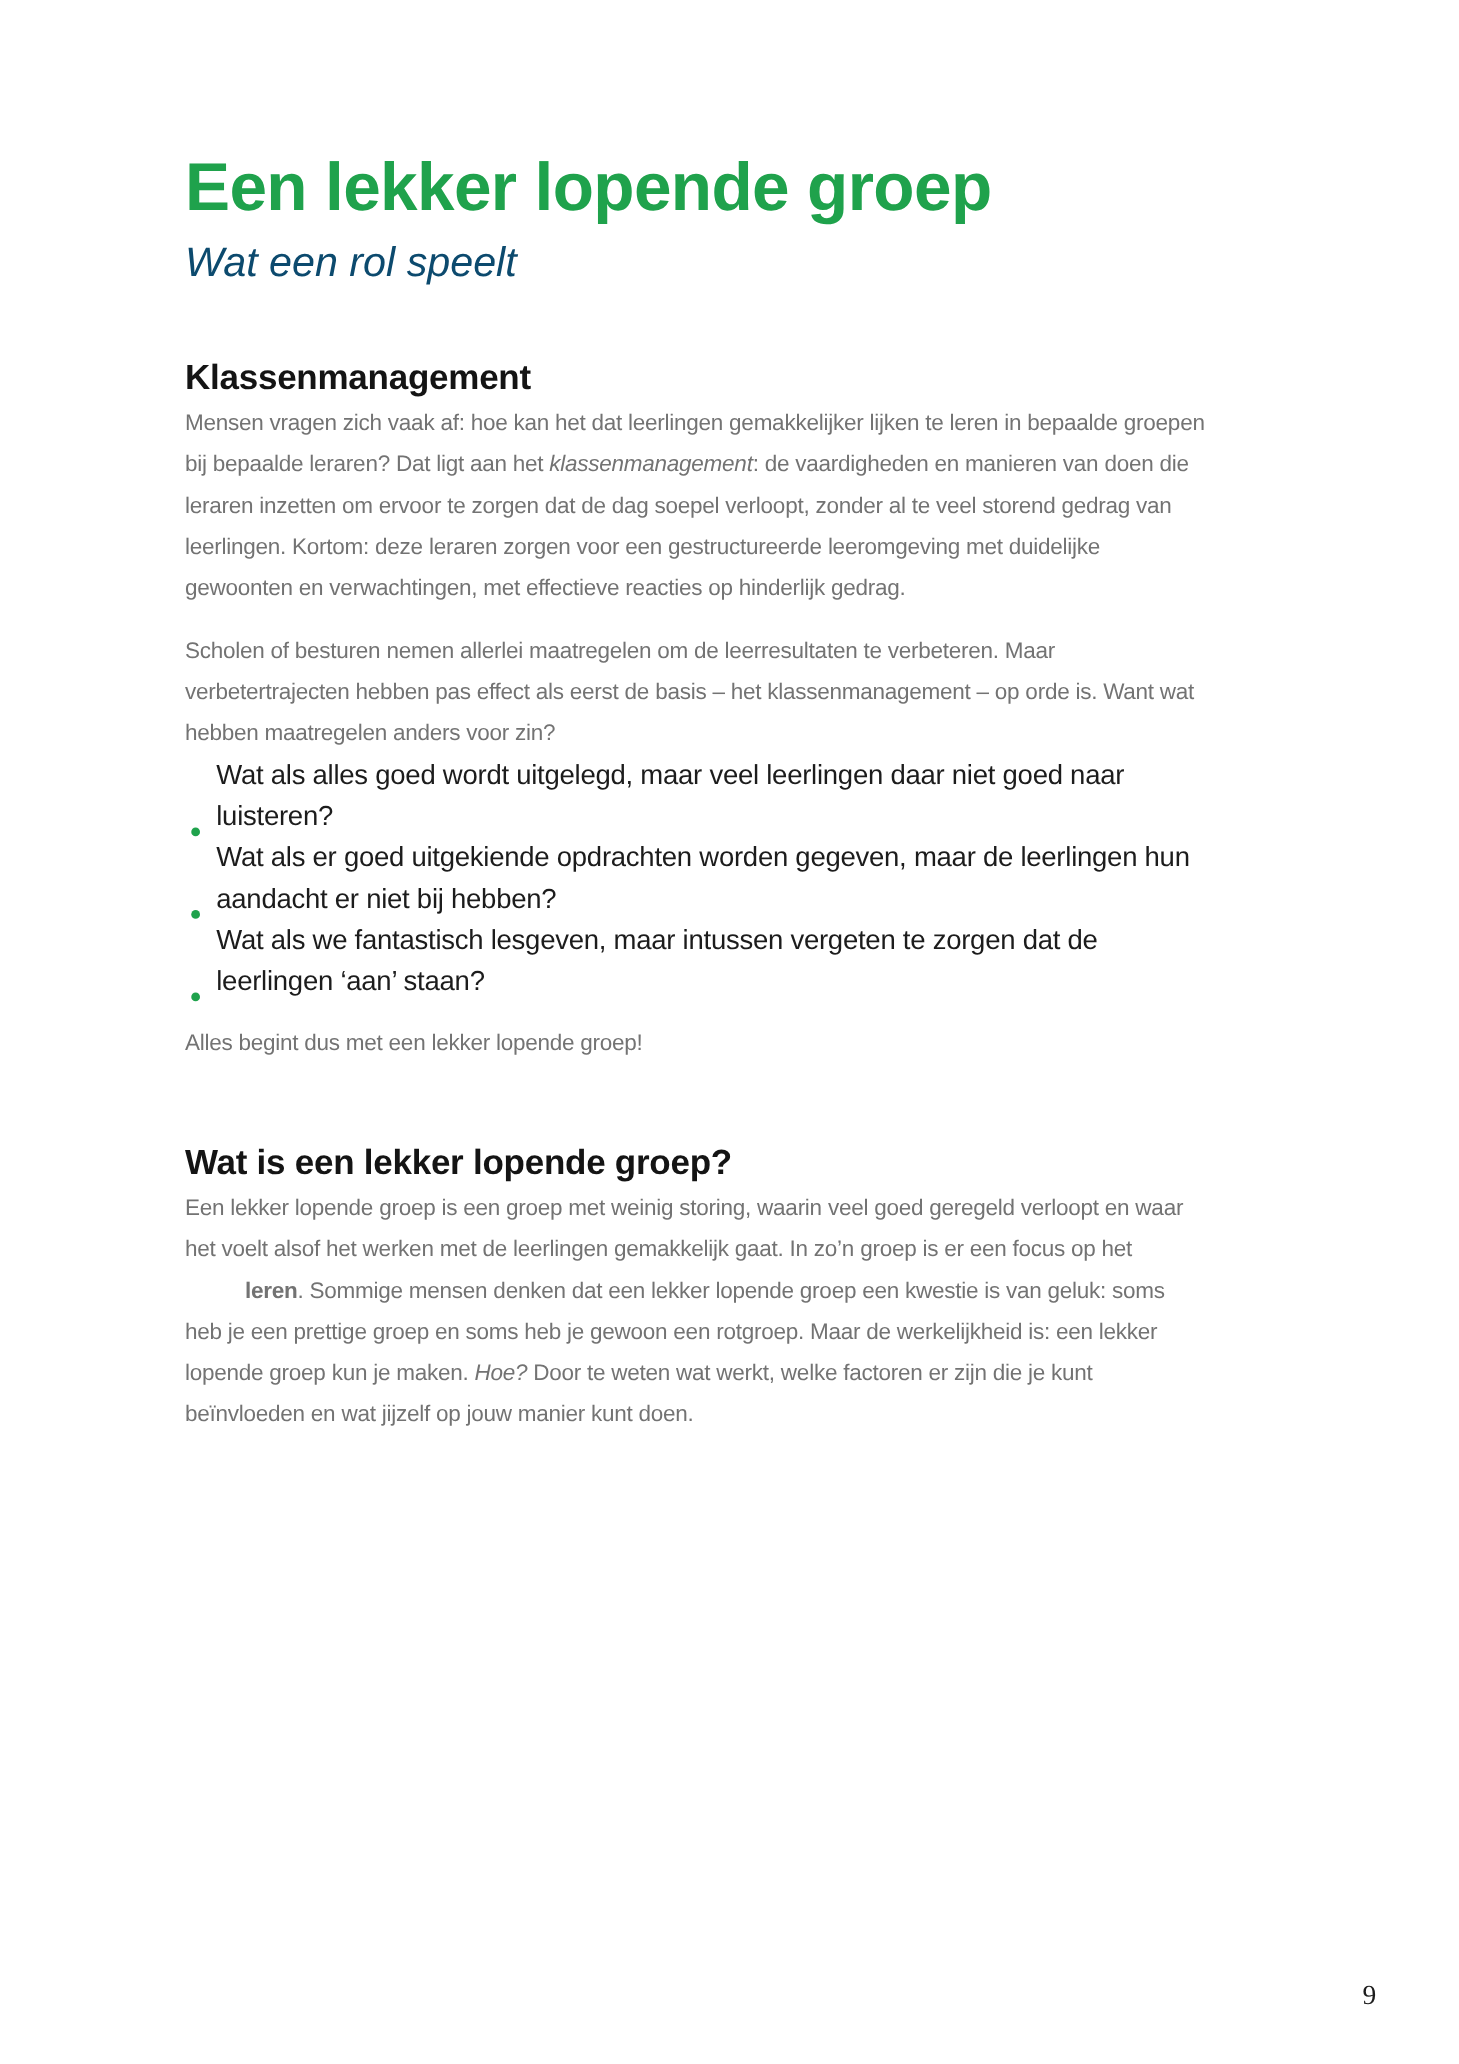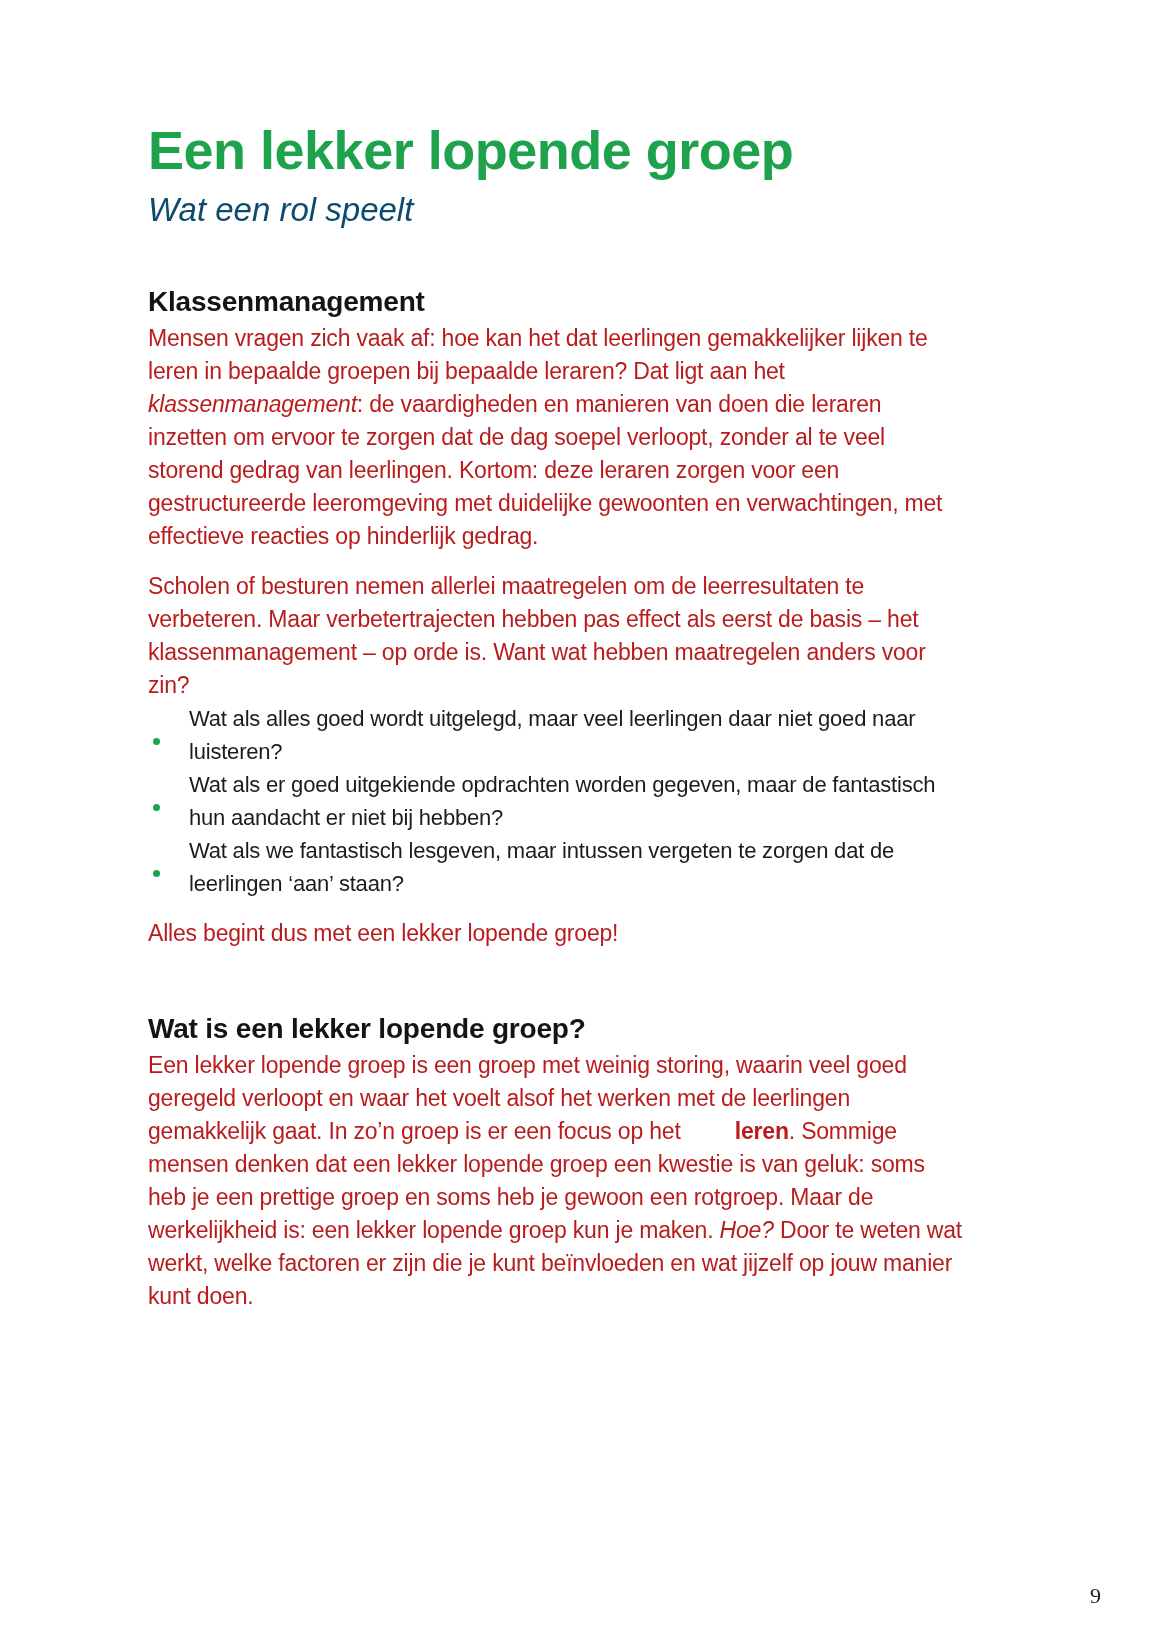--- a/index.html
+++ b/index.html
@@ -44,40 +44,39 @@
     font-size: 28px;
     line-height: 1.2;
     font-weight: 700;
     letter-spacing: -0.2px;
     color: #141414;
   }
   .heading-1 { margin-top: 55px; margin-bottom: 3px; }
   .heading-2 { margin-top: 62px; margin-bottom: 4px; }
   .body-text {
     margin: 0;
-    font-size: 23px;
+    font-size: 18px;
     line-height: 33px;
     letter-spacing: -0.2px;
-    color: #b91c1c;
+    color: #737373;
   }
   .para-gap { margin-top: 17px; }
   .italic { font-style: italic; }
   .bold { font-weight: 700; margin-left: 48px; }
   .bullet-list {
     list-style: none;
     margin: 0;
     padding: 0;
   }
   .bullet-item {
     display: flex;
-    align-items: center;
+    align-items: flex-end;
     font-size: 22px;
     line-height: 33px;
     letter-spacing: -0.2px;
-    gap: 16px;
   }
   .bullet-dot {
     flex: 0 0 auto;
     width: 7px;
     height: 7px;
     border-radius: 50%;
     background: #1fa24c;
     margin: 13px 13px 0 5px;
   }
   .bullet-text { flex: 1 1 auto; }
@@ -107,21 +106,21 @@
 
       <p class="body-text para-gap">Scholen of besturen nemen allerlei maatregelen om de leerresultaten te verbeteren. Maar verbetertrajecten hebben pas effect als eerst de basis – het klassenmanagement – op orde is. Want wat hebben maatregelen anders voor zin?</p>
 
       <ul class="bullet-list">
         <li class="bullet-item">
           <span class="bullet-dot"></span>
           <span class="bullet-text">Wat als alles goed wordt uitgelegd, maar veel leerlingen daar niet goed naar luisteren?</span>
         </li>
         <li class="bullet-item">
           <span class="bullet-dot"></span>
-          <span class="bullet-text">Wat als er goed uitgekiende opdrachten worden gegeven, maar de fantastisch hun aandacht er niet bij hebben?</span>
+          <span class="bullet-text">Wat als er goed uitgekiende opdrachten worden gegeven, maar de leerlingen hun aandacht er niet bij hebben?</span>
         </li>
         <li class="bullet-item">
           <span class="bullet-dot"></span>
           <span class="bullet-text">Wat als we fantastisch lesgeven, maar intussen vergeten te zorgen dat de leerlingen ‘aan’ staan?</span>
         </li>
       </ul>
 
       <p class="body-text para-gap">Alles begint dus met een lekker lopende groep!</p>
     </section>
 

